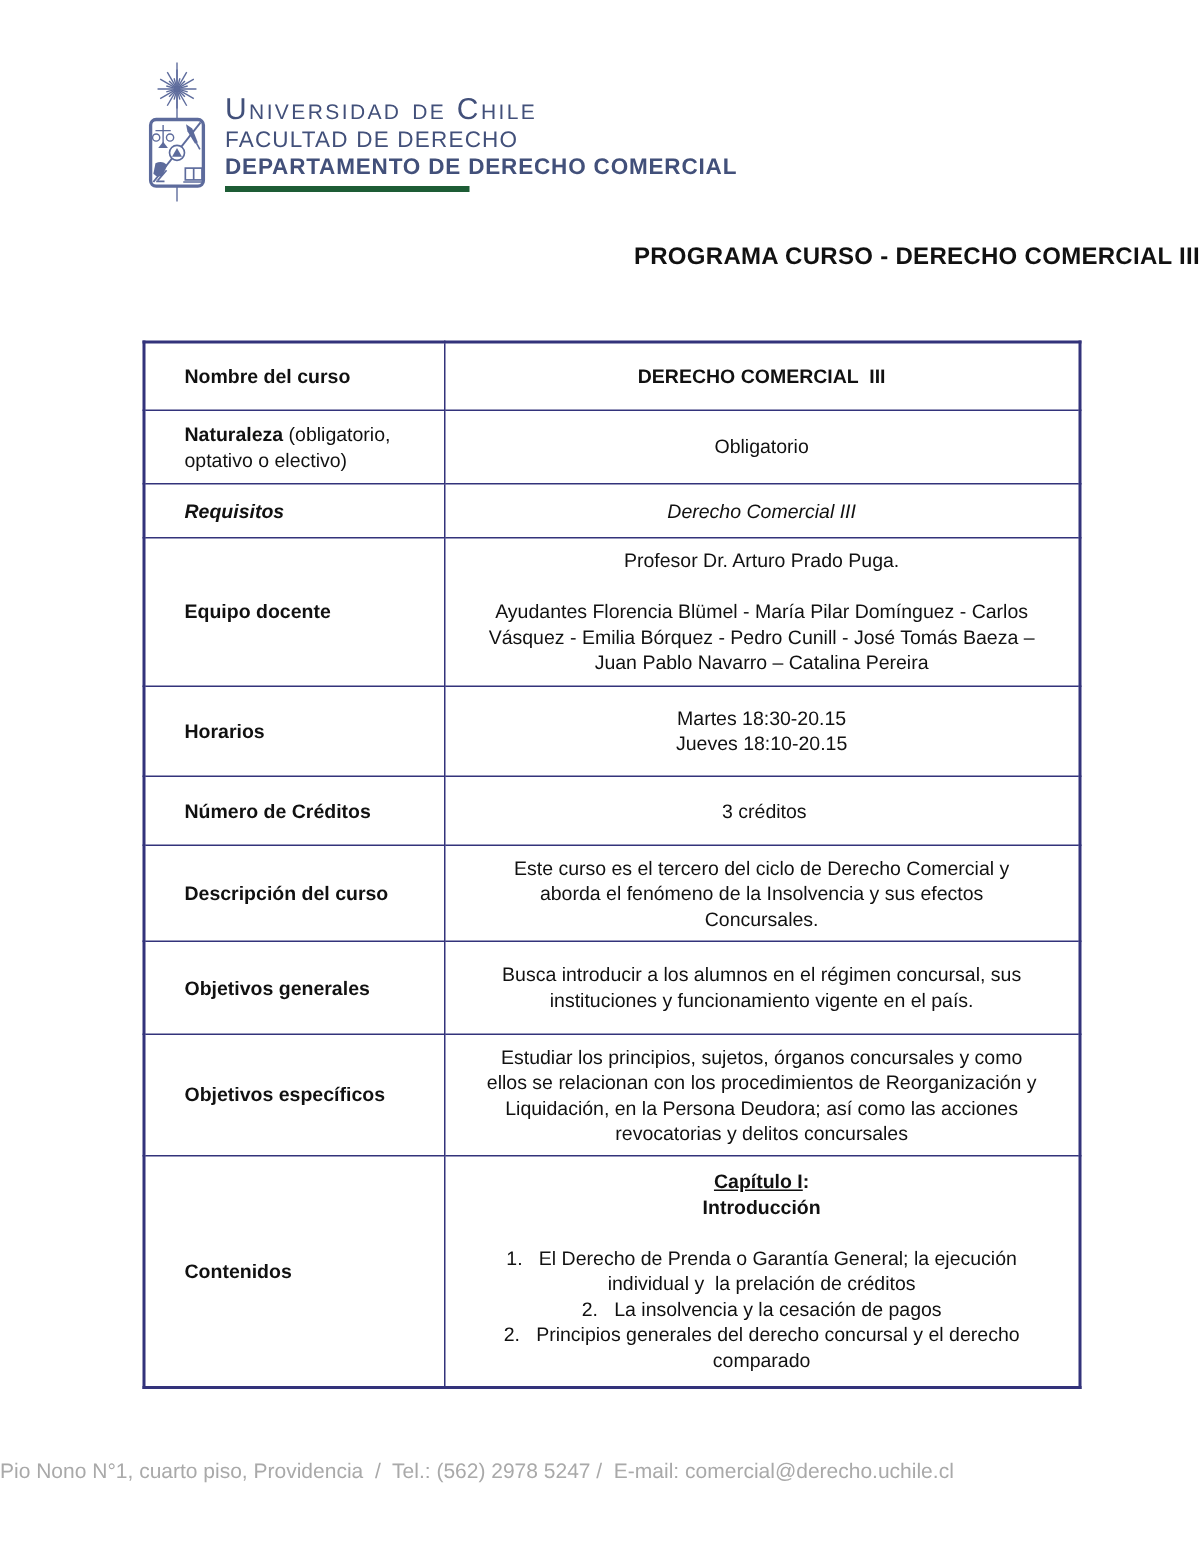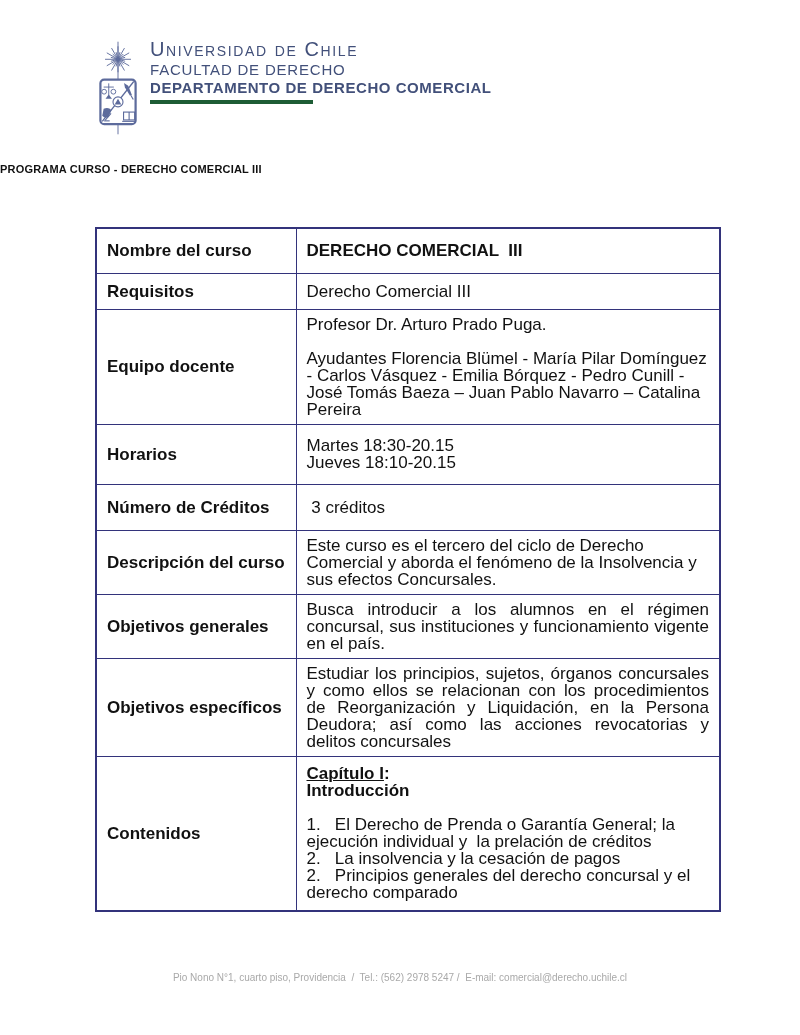--- a/index.html
+++ b/index.html
@@ -11,52 +11,52 @@
     --text:#111111;
   }
   *{margin:0;padding:0;box-sizing:border-box;}
   html,body{background:#ffffff;}
   body{font-family:"Liberation Sans", sans-serif;color:var(--text);}
   .page{position:relative;width:800px;height:1035px;background:#ffffff;overflow:hidden;}
 
   
   .header{position:absolute;left:93px;top:38px;display:flex;gap:7px;}
   .crest{width:50px;height:100px;flex:0 0 auto;}
-  .wordmark{}
+  .wordmark{margin-top:24px;}
   .uni-line{font-size:20px;line-height:22px;color:var(--brand-blue);font-variant:small-caps;letter-spacing:1.6px;}
   .fac-line{font-size:15px;line-height:19px;color:var(--brand-blue);letter-spacing:0.8px;}
   .dep-line{font-size:15px;line-height:14px;color:var(--brand-blue);letter-spacing:0.55px;margin-top:2px;font-weight:bold;}
   .green-bar{width:163px;height:4px;background:var(--brand-green);margin-top:5px;}
 
   
-  .doc-title{position:absolute;left:0;top:163px;width:100%;text-align:left;
-    font-weight:bold;font-size:11px;letter-spacing:0.2px;}
+  .doc-title{position:absolute;left:0;top:163px;width:100%;text-align:right;
+    font-weight:bold;font-size:16px;letter-spacing:0.2px;}
 
   
   table.program{position:absolute;left:95px;top:227px;width:624px;
     border-collapse:collapse;table-layout:fixed;
     border:2px solid var(--table-border);}
   table.program td{border:1px solid var(--table-border);vertical-align:middle;
-    font-size:17px;line-height:17px;padding:6px 10px;}
+    font-size:13px;line-height:17px;padding:6px 26px;}
   td.lbl{width:200px;font-weight:bold;}
-  td.val{width:424px;}
+  td.val{width:424px;text-align:center;}
   .lbl .normal{font-weight:normal;}
-  tr.r0{height:45px;} tr.r1{height:49px;} tr.r2{height:36px;} tr.r3{height:99px;}
+  tr.r0{height:45px;} tr.r1{height:49px;} tr.r2{height:36px;font-style:italic;} tr.r3{height:99px;}
   tr.r4{height:60px;} tr.r5{height:46px;} tr.r6{height:55px;} tr.r7{height:62px;}
   tr.r8{height:80px;} tr.r9{height:155px;}
   .bold{font-weight:bold;}
   .prewrap{white-space:pre-wrap;}
   .justify{text-align:justify;}
   .gap-below{margin-bottom:17px;}
   .spacer{height:17px;}
   .underlined{text-decoration:underline;margin-top:36px;}
 
   
-  .footer{position:absolute;left:0;top:972px;width:100%;text-align:center;
-    font-size:10px;color:var(--footer-gray);white-space:pre-wrap;}
+  .footer{position:absolute;left:0;top:972px;width:100%;text-align:left;
+    font-size:14px;color:var(--footer-gray);white-space:pre-wrap;}
 
   
   .crest line,.crest path.s,.crest circle.s,.crest rect.s{stroke:var(--crest-blue);fill:none;}
   .crest .fillb{fill:var(--crest-blue);stroke:none;}
 </style>
 </head>
 <body>
 
 <div class="page">
 
@@ -135,20 +135,24 @@
   </div>
 
   <div class="doc-title">PROGRAMA CURSO - DERECHO COMERCIAL III</div>
 
   <table class="program">
     <tbody>
         <tr class="r0">
       <td class="lbl">Nombre del curso</td>
       <td class="val bold prewrap">DERECHO COMERCIAL  III</td>
     </tr>
+    <tr class="r1">
+      <td class="lbl"><span>Naturaleza</span><span class="normal"> (obligatorio, optativo o electivo)</span></td>
+      <td class="val">Obligatorio</td>
+    </tr>
     <tr class="r2">
       <td class="lbl">Requisitos</td>
       <td class="val">Derecho Comercial III</td>
     </tr>
     <tr class="r3">
       <td class="lbl">Equipo docente</td>
       <td class="val">
         <div class="gap-below">Profesor Dr. Arturo Prado Puga.</div>
         <div>Ayudantes Florencia Blümel - María Pilar Domínguez - Carlos Vásquez - Emilia Bórquez - Pedro Cunill - José Tomás Baeza – Juan Pablo Navarro – Catalina Pereira</div>
       </td>

